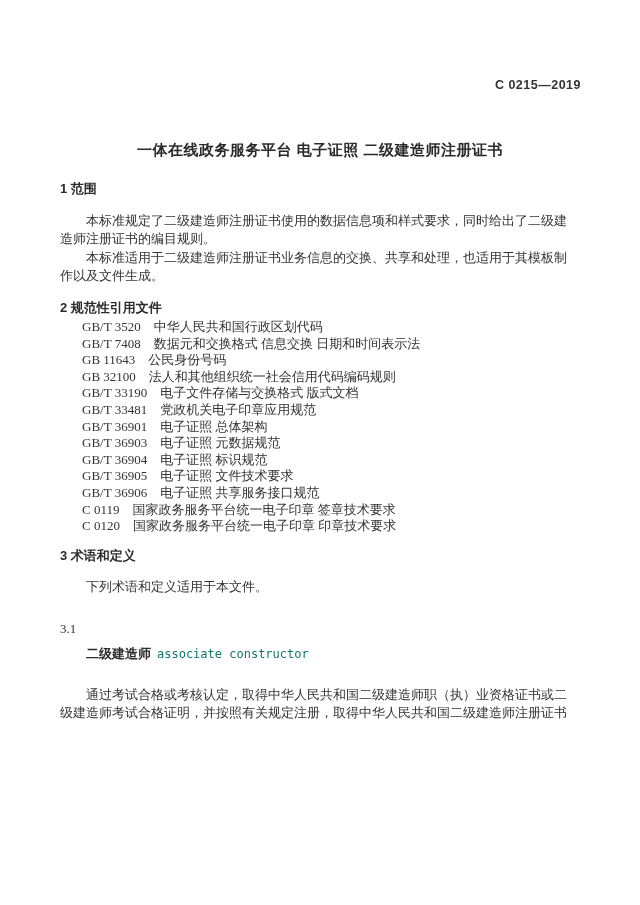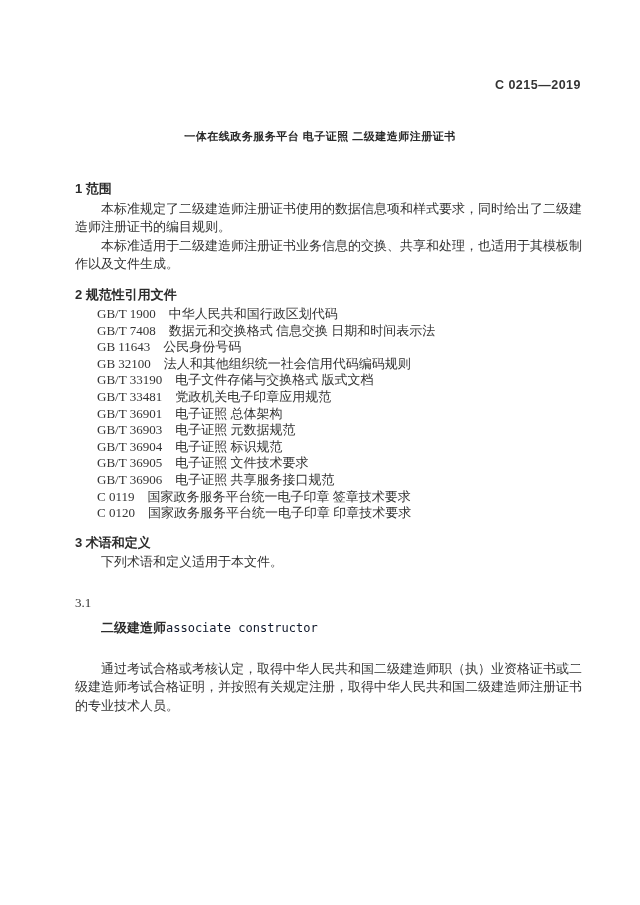--- a/index.html
+++ b/index.html
@@ -18,50 +18,50 @@
     top: 78px;
     right: 59px;
     font-family: "Liberation Sans", sans-serif;
     font-weight: bold;
     font-size: 12.5px;
     letter-spacing: 0.5px;
     color: #333333;
   }
   .doc-title {
     position: absolute;
-    top: 129px;
+    top: 141px;
     left: 0;
     width: 100%;
     text-align: center;
     font-family: "Liberation Sans", sans-serif;
     font-weight: bold;
-    font-size: 11px;
+    font-size: 15px;
     color: #2a2a2a;
     letter-spacing: 0.5px;
   }
   .content {
     position: absolute;
     top: 180px;
-    left: 75px;
+    left: 60px;
     width: 507px;
     font-size: 13px;
     line-height: 18.5px;
   }
   .sec-heading {
     font-family: "Liberation Sans", sans-serif;
     font-weight: bold;
     font-size: 13px;
     color: #2b2b2b;
   }
   .para {
     text-indent: 2em;
     text-align: justify;
     color: #333333;
   }
-  .para-block { margin-top: 1px; }
+  .para-block { margin-top: 14px; font-family: Liberation Mono, monospace; }
   .sec-gap { margin-top: 12px; }
   .ref-list { margin-top: 2px; }
   .ref-row {
     padding-left: 22px;
     line-height: 16.6px;
     white-space: nowrap;
     color: #333333;
   }
   .ref-code { display: inline-block; margin-right: 13px; }
   .term-number { margin-top: 22px; color: #333333; }
@@ -70,21 +70,22 @@
     text-indent: 2em;
   }
   .term-zh {
     font-family: "Liberation Sans", sans-serif;
     font-weight: bold;
     color: #2b2b2b;
   }
   .term-en {
     font-family: "DejaVu Sans Mono", monospace;
     font-size: 12px;
-    color: #0f172a;
+    color: #0f766e;
+    margin-left: 6px;
   }
   .def-para { margin-top: 22px; }
   .page-number {
     position: absolute;
     top: 828px;
     right: 70px;
     font-size: 11.5px;
     color: #555555;
   }
 </style>
@@ -101,21 +102,21 @@
 
     <div class="sec-heading">1 范围</div>
     <div class="para-block">
       <div class="para">本标准规定了二级建造师注册证书使用的数据信息项和样式要求，同时给出了二级建造师注册证书的编目规则。</div>
       <div class="para">本标准适用于二级建造师注册证书业务信息的交换、共享和处理，也适用于其模板制作以及文件生成。</div>
     </div>
 
     <div class="sec-heading sec-gap">2 规范性引用文件</div>
 
     <div class="ref-list">
-      <div class="ref-row"><span class="ref-code">GB/T 1900</span><span>中华人民共和国行政区划代码</span></div>
+      <div class="ref-row"><span class="ref-code">GB/T 3520</span><span>中华人民共和国行政区划代码</span></div>
       <div class="ref-row"><span class="ref-code">GB/T 7408</span><span>数据元和交换格式 信息交换 日期和时间表示法</span></div>
       <div class="ref-row"><span class="ref-code">GB 11643</span><span>公民身份号码</span></div>
       <div class="ref-row"><span class="ref-code">GB 32100</span><span>法人和其他组织统一社会信用代码编码规则</span></div>
       <div class="ref-row"><span class="ref-code">GB/T 33190</span><span>电子文件存储与交换格式 版式文档</span></div>
       <div class="ref-row"><span class="ref-code">GB/T 33481</span><span>党政机关电子印章应用规范</span></div>
       <div class="ref-row"><span class="ref-code">GB/T 36901</span><span>电子证照 总体架构</span></div>
       <div class="ref-row"><span class="ref-code">GB/T 36903</span><span>电子证照 元数据规范</span></div>
       <div class="ref-row"><span class="ref-code">GB/T 36904</span><span>电子证照 标识规范</span></div>
       <div class="ref-row"><span class="ref-code">GB/T 36905</span><span>电子证照 文件技术要求</span></div>
       <div class="ref-row"><span class="ref-code">GB/T 36906</span><span>电子证照 共享服务接口规范</span></div>

